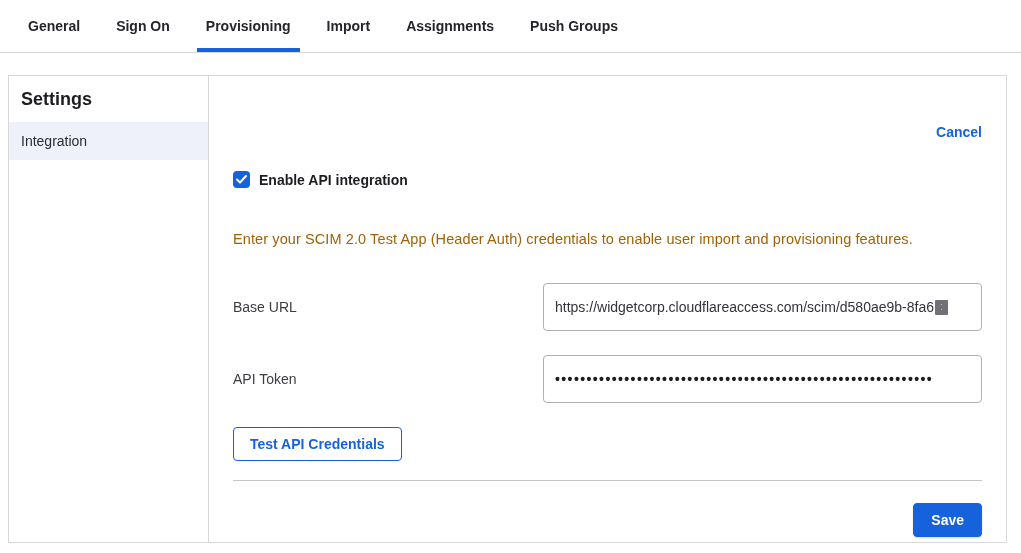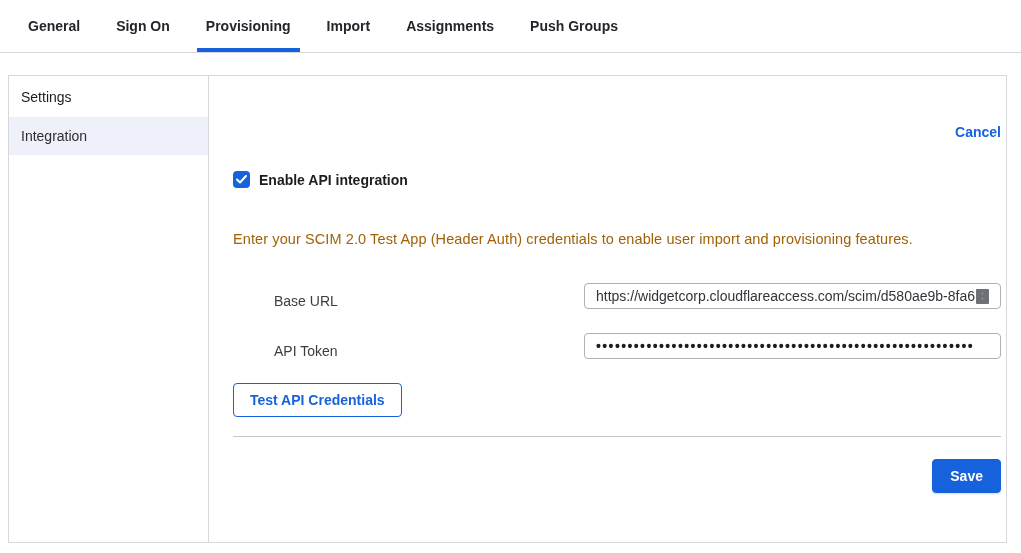--- a/index.html
+++ b/index.html
@@ -43,22 +43,22 @@
     background: #ffffff;
   }
 
   
   .sidebar {
     width: 200px;
     border-right: 1px solid #d7d7dc;
     flex: 0 0 auto;
   }
   .sidebar-header {
-    font-size: 14px;
-    font-weight: normal;
+    font-size: 18px;
+    font-weight: bold;
     color: #1d1d21;
     padding: 13px 12px 12px 12px;
   }
   .sidebar-item {
     font-size: 14px;
     color: #2c2c33;
     padding: 11px 12px;
     cursor: pointer;
   }
   .sidebar-item.selected { background: #eef0fa; }
@@ -107,33 +107,32 @@
 
   .description {
     font-size: 14.5px;
     color: #a16207;
     margin-bottom: 36px;
     letter-spacing: 0.1px;
   }
 
   .field-row {
     display: flex;
-    align-items: flex-end;
+    align-items: center;
     margin-bottom: 24px;
-    margin-left: 41px;
   }
   .field-label {
     width: 310px;
     flex: 0 0 auto;
     font-size: 14px;
     color: #3c3c42;
   }
   .field-input {
     flex: 1 1 auto;
-    height: 26px;
+    height: 48px;
     border: 1px solid #b0b0b5;
     border-radius: 4px;
     background: #ffffff;
     padding: 0 11px;
     display: flex;
     align-items: center;
     font-size: 14px;
     color: #33333a;
     white-space: nowrap;
     overflow: hidden;

